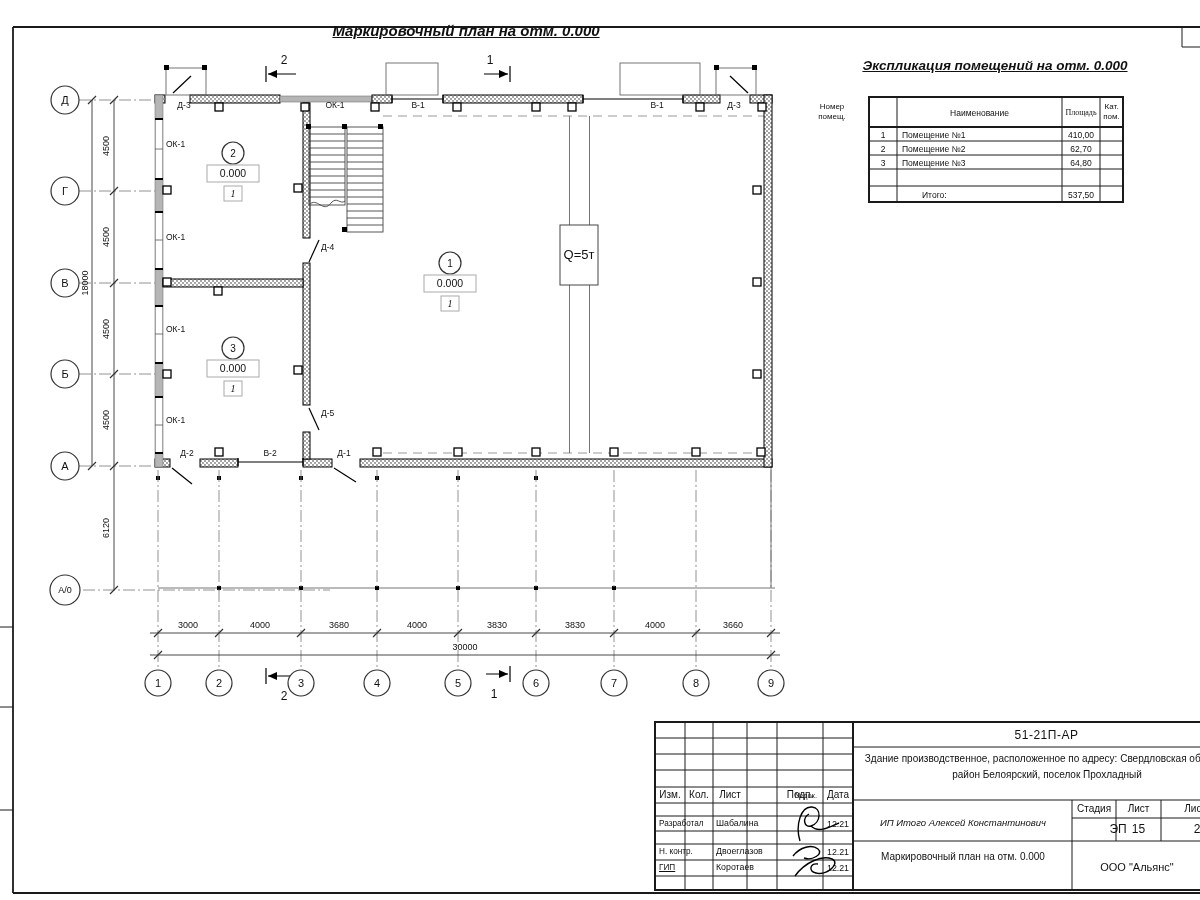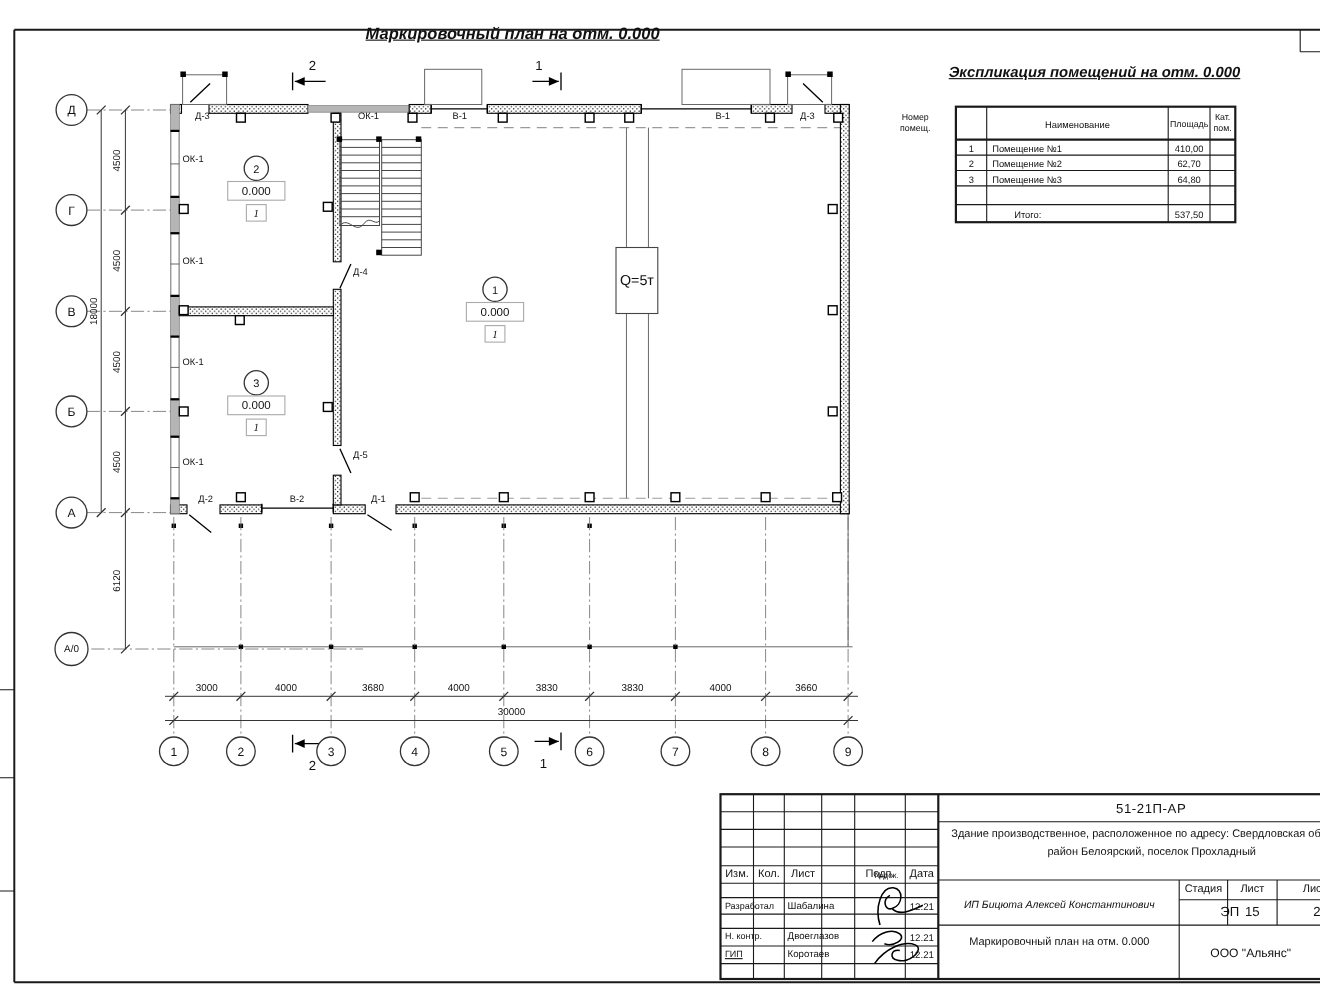--- a/index.html
+++ b/index.html
@@ -343,21 +343,21 @@
 </svg>
 
 <div class="ov ctr it bd un" style="left:306px;top:22px;width:320px;font-size:15px;">Маркировочный план на отм. 0.000</div>
 
 <div class="ov ctr it bd un" style="left:845px;top:58px;width:300px;font-size:13.5px;">Экспликация помещений на отм. 0.000</div>
 
 <div>
   <div class="ov ctr pre" style="left:818px;top:102px;width:28px;font-size:8px;">Номер
 помещ.</div>
   <div class="ov ctr" style="left:897px;top:108px;width:165px;font-size:8.5px;">Наименование</div>
-  <div class="ov ctr" style="left:1061px;top:108px;width:40px;font-size:8px;">Площадь</div>
+  <div class="ov ctr" style="left:1061px;top:108px;width:40px;font-size:8px;font-family:Liberation Serif, serif;">Площадь</div>
   <div class="ov ctr pre" style="left:1100px;top:102px;width:23px;font-size:8px;">Кат.
 пом.</div>
 
   <div class="ov ctr" style="left:869px;top:130px;width:28px;font-size:8.5px;">1</div>
   <div class="ov" style="left:902px;top:130px;width:158px;font-size:8.5px;">Помещение №1</div>
   <div class="ov ctr" style="left:1062px;top:130px;width:38px;font-size:8.5px;">410,00</div>
 
   <div class="ov ctr" style="left:869px;top:144px;width:28px;font-size:8.5px;">2</div>
   <div class="ov" style="left:902px;top:144px;width:158px;font-size:8.5px;">Помещение №2</div>
   <div class="ov ctr" style="left:1062px;top:144px;width:38px;font-size:8.5px;">62,70</div>
@@ -366,21 +366,21 @@
   <div class="ov" style="left:902px;top:158px;width:158px;font-size:8.5px;">Помещение №3</div>
   <div class="ov ctr" style="left:1062px;top:158px;width:38px;font-size:8.5px;">64,80</div>
 
   <div class="ov rt" style="left:898px;top:190px;width:158px;font-size:8.5px;">Итого:</div>
   <div class="ov ctr" style="left:1062px;top:190px;width:38px;font-size:8.5px;">537,50</div>
 </div>
 
 <div>
   <div class="ov ctr" style="left:853px;top:728px;width:387px;font-size:12px;letter-spacing:.5px;">51-21П-АР</div>
   <div class="ov ctr" style="left:858px;top:751px;width:378px;font-size:10px;line-height:1.55;">Здание производственное, расположенное по адресу: Свердловская область, район Белоярский, поселок Прохладный</div>
-  <div class="ov ctr it" style="left:858px;top:817px;width:210px;font-size:9.5px;">ИП Бицюта Алексей Константинович</div>
+  <div class="ov ctr it" style="left:858px;top:817px;width:210px;font-size:9.5px;">ИП Итого Алексей Константинович</div>
 
   <div class="ov ctr" style="left:656px;top:789px;width:28px;font-size:10px;">Изм.</div>
   <div class="ov ctr" style="left:685px;top:789px;width:28px;font-size:10px;">Кол.</div>
   <div class="ov ctr" style="left:713px;top:789px;width:34px;font-size:10px;">Лист</div>
   <div class="ov ctr" style="left:747px;top:791px;width:30px;font-size:7.5px;margin-left:44px;">№док.</div>
   <div class="ov ctr" style="left:777px;top:789px;width:46px;font-size:10px;">Подп.</div>
   <div class="ov ctr" style="left:823px;top:789px;width:30px;font-size:10px;">Дата</div>
 
   <div class="ov" style="left:659px;top:819px;width:54px;font-size:8.2px;">Разработал</div>
   <div class="ov" style="left:716px;top:818px;width:58px;font-size:8.8px;">Шабалина</div>

